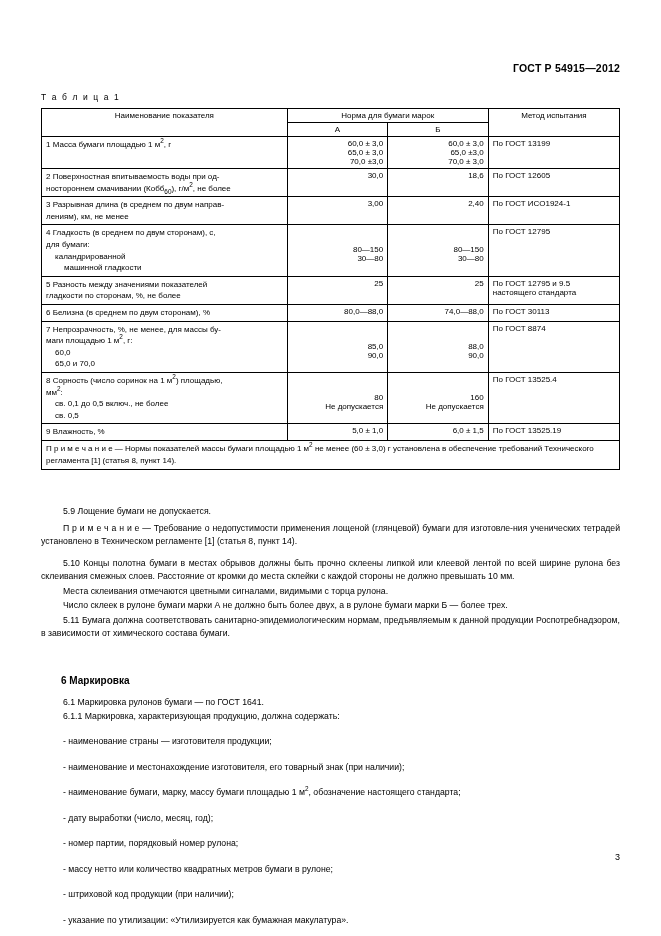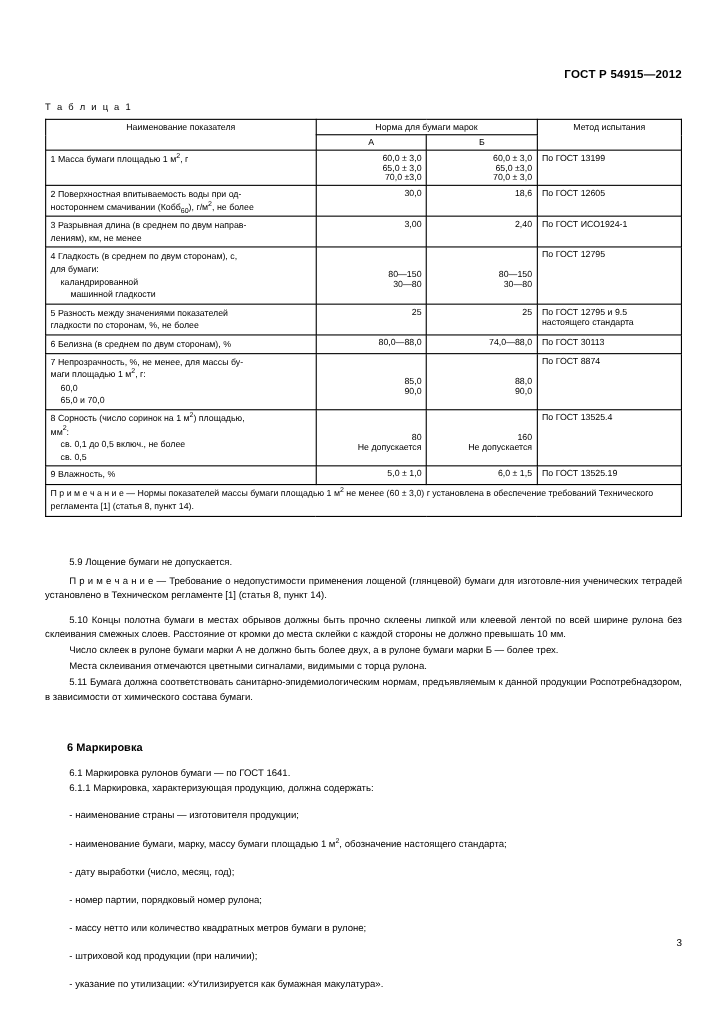--- a/index.html
+++ b/index.html
@@ -182,31 +182,32 @@
   <div class="body-text" style="top: 505px;">
     <div class="para ind">5.9  Лощение бумаги не допускается.</div>
   </div>
 
   <div class="body-text" style="top: 522px;">
     <div class="para ind">П р и м е ч а н и е — Требование о недопустимости применения лощеной (глянцевой) бумаги для изготовле-ния ученических тетрадей установлено в Техническом регламенте [1] (статья 8, пункт 14).</div>
   </div>
 
   <div class="body-text" style="top: 557px;">
     <div class="para ind">5.10  Концы полотна бумаги в местах обрывов должны быть прочно склеены липкой или клеевой лентой по всей ширине рулона без склеивания смежных слоев. Расстояние от кромки до места склейки с каждой стороны не должно превышать 10 мм.</div>
+    <div class="para ind">Места склеивания отмечаются цветными сигналами, видимыми с торца рулона.</div>
     <div class="para ind">Число склеек в рулоне бумаги марки А не должно быть более двух, а в рулоне бумаги марки Б — более трех.</div>
-    <div class="para ind">Места склеивания отмечаются цветными сигналами, видимыми с торца рулона.</div>
     <div class="para ind">5.11  Бумага должна соответствовать санитарно-эпидемиологическим нормам, предъявляемым к данной продукции Роспотребнадзором, в зависимости от химического состава бумаги.</div>
   </div>
 
   <div class="body-text" style="top: 664px;">
     <div class="section-title">6  Маркировка</div>
     <div class="para ind">6.1  Маркировка рулонов бумаги — по ГОСТ 1641.</div>
     <div class="para ind">6.1.1  Маркировка, характеризующая продукцию, должна содержать:</div>
     <div class="dash-list">
         <div>-  наименование страны — изготовителя продукции;</div>
+        <div>-  наименование и местонахождение изготовителя, его товарный знак (при наличии);</div>
         <div>-  наименование бумаги, марку, массу бумаги площадью 1 м<sup>2</sup>, обозначение настоящего стандарта;</div>
         <div>-  дату выработки (число, месяц, год);</div>
         <div>-  номер партии, порядковый номер рулона;</div>
         <div>-  массу нетто или количество квадратных метров бумаги в рулоне;</div>
         <div>-  штриховой код продукции (при наличии);</div>
         <div>-  указание по утилизации: «Утилизируется как бумажная макулатура».</div>
       </div>
   </div>
 
   <div class="page-num">3</div>

